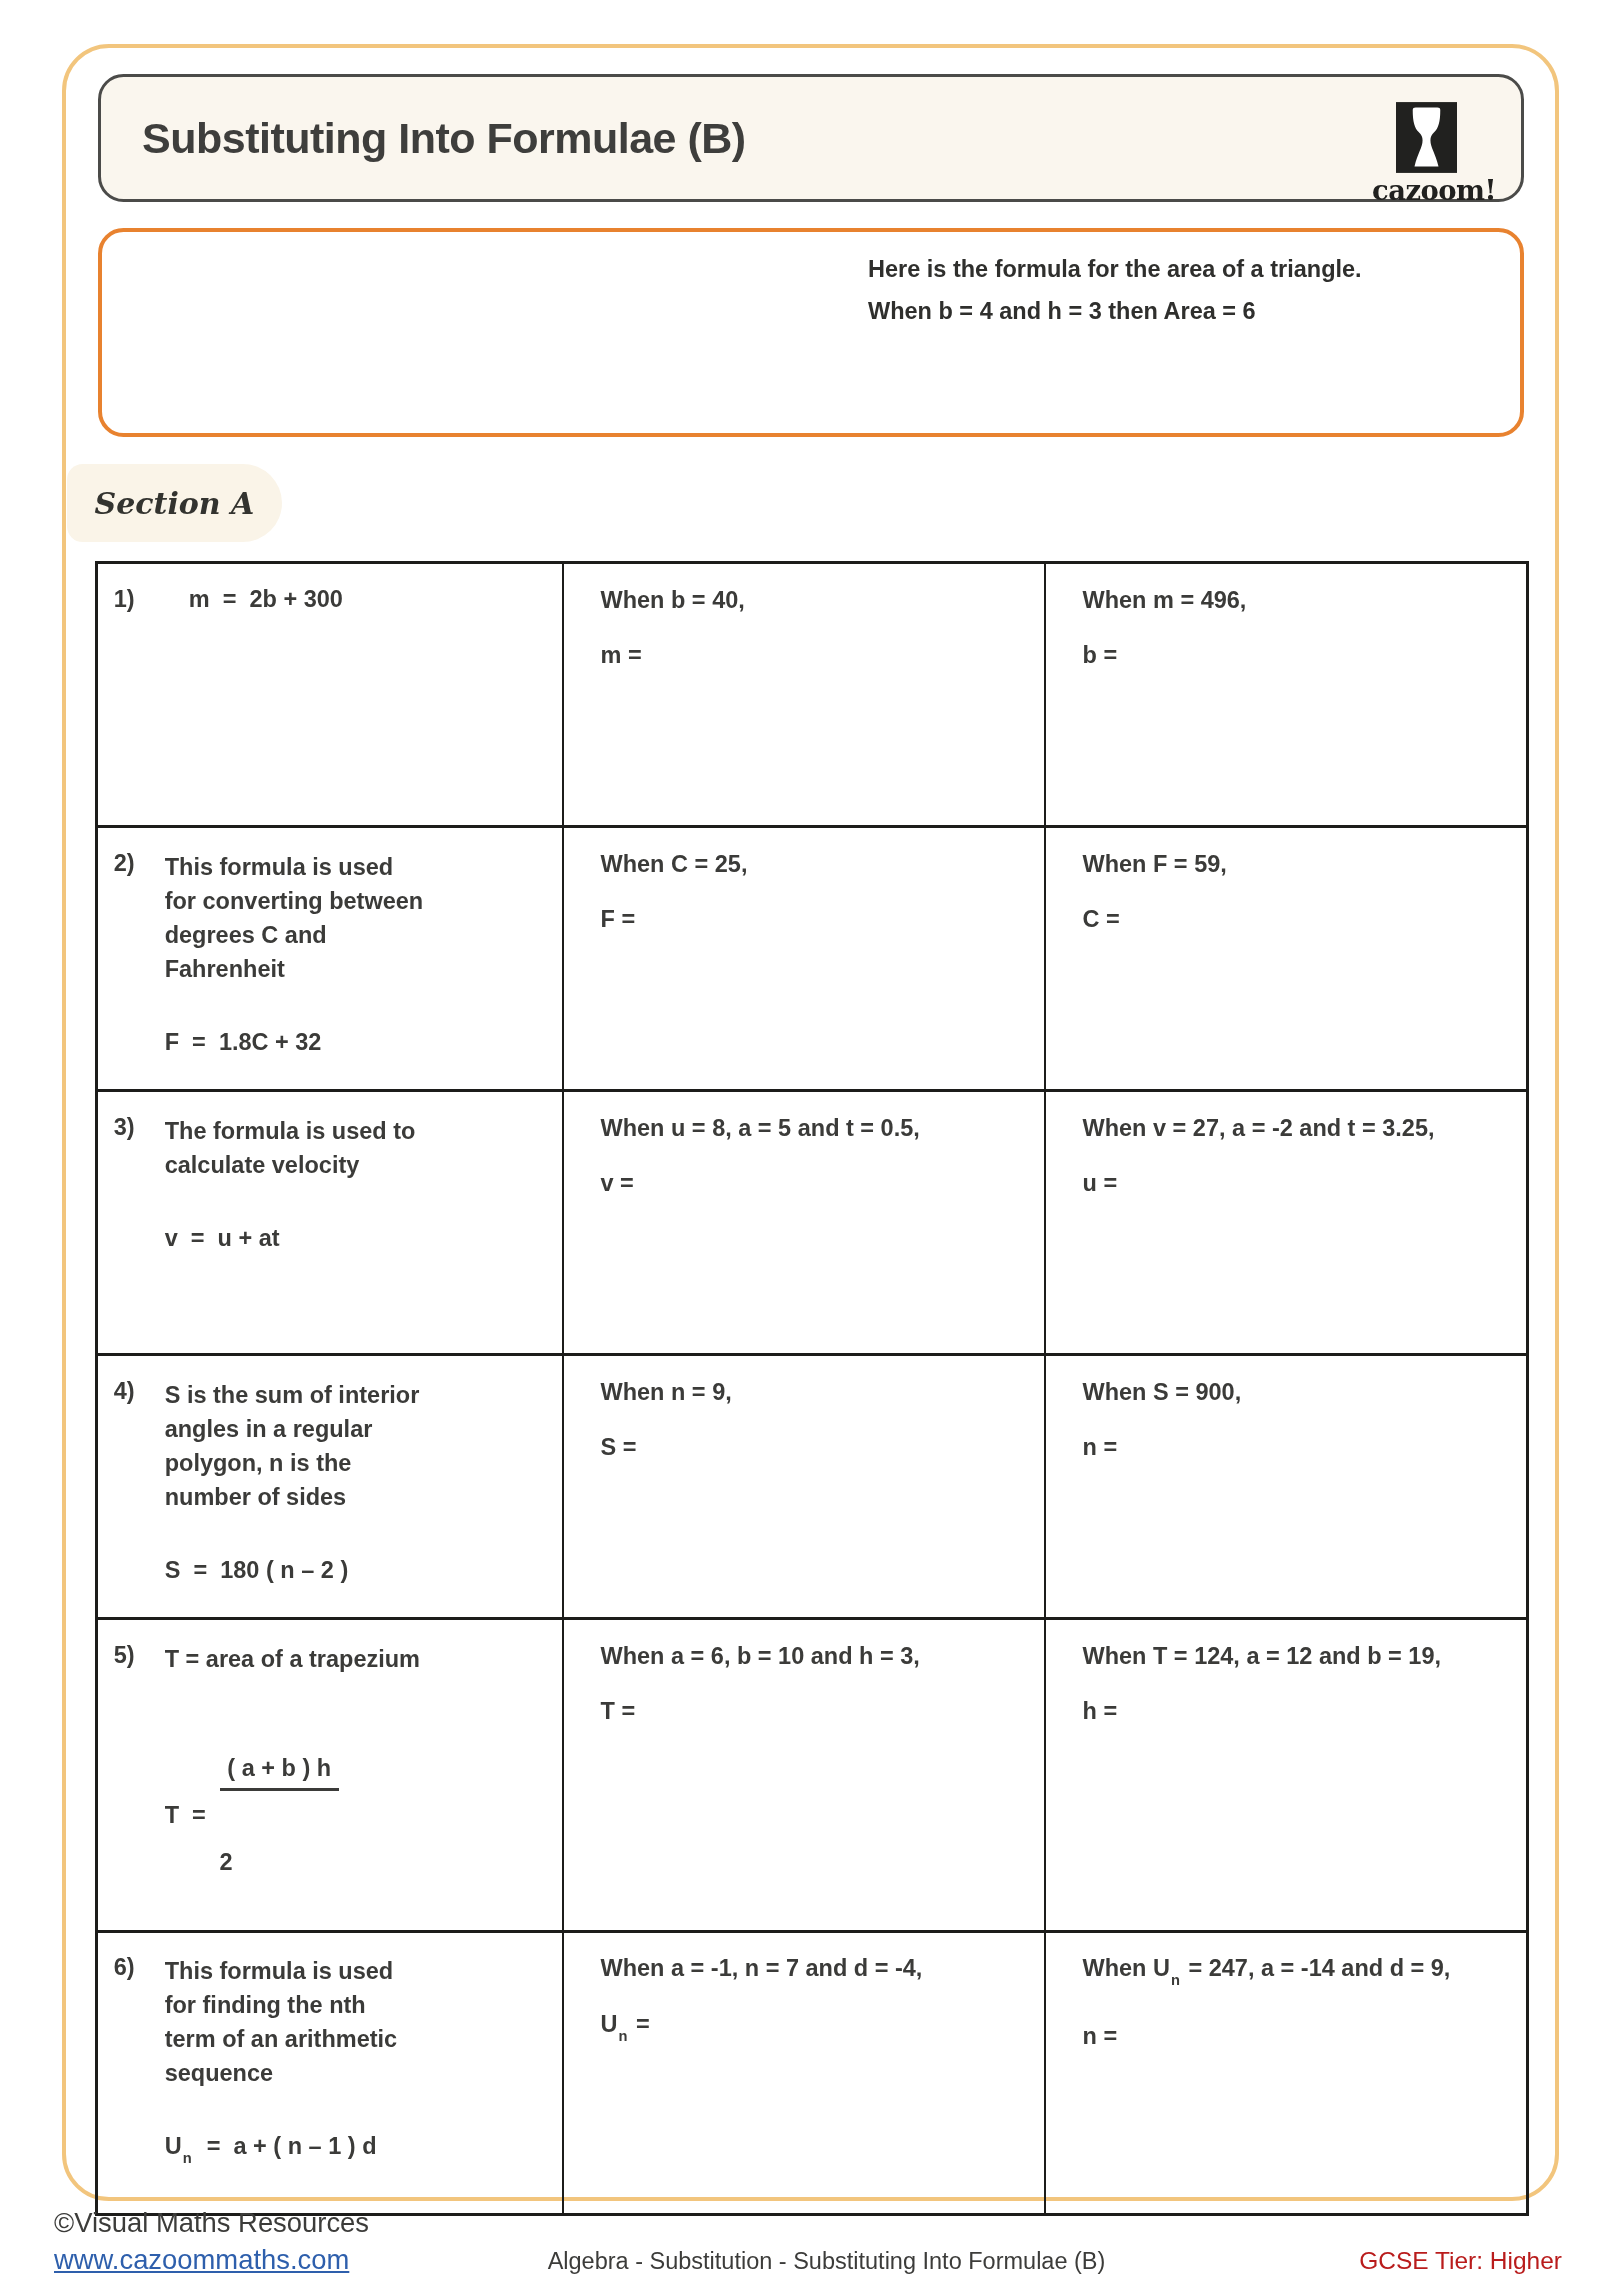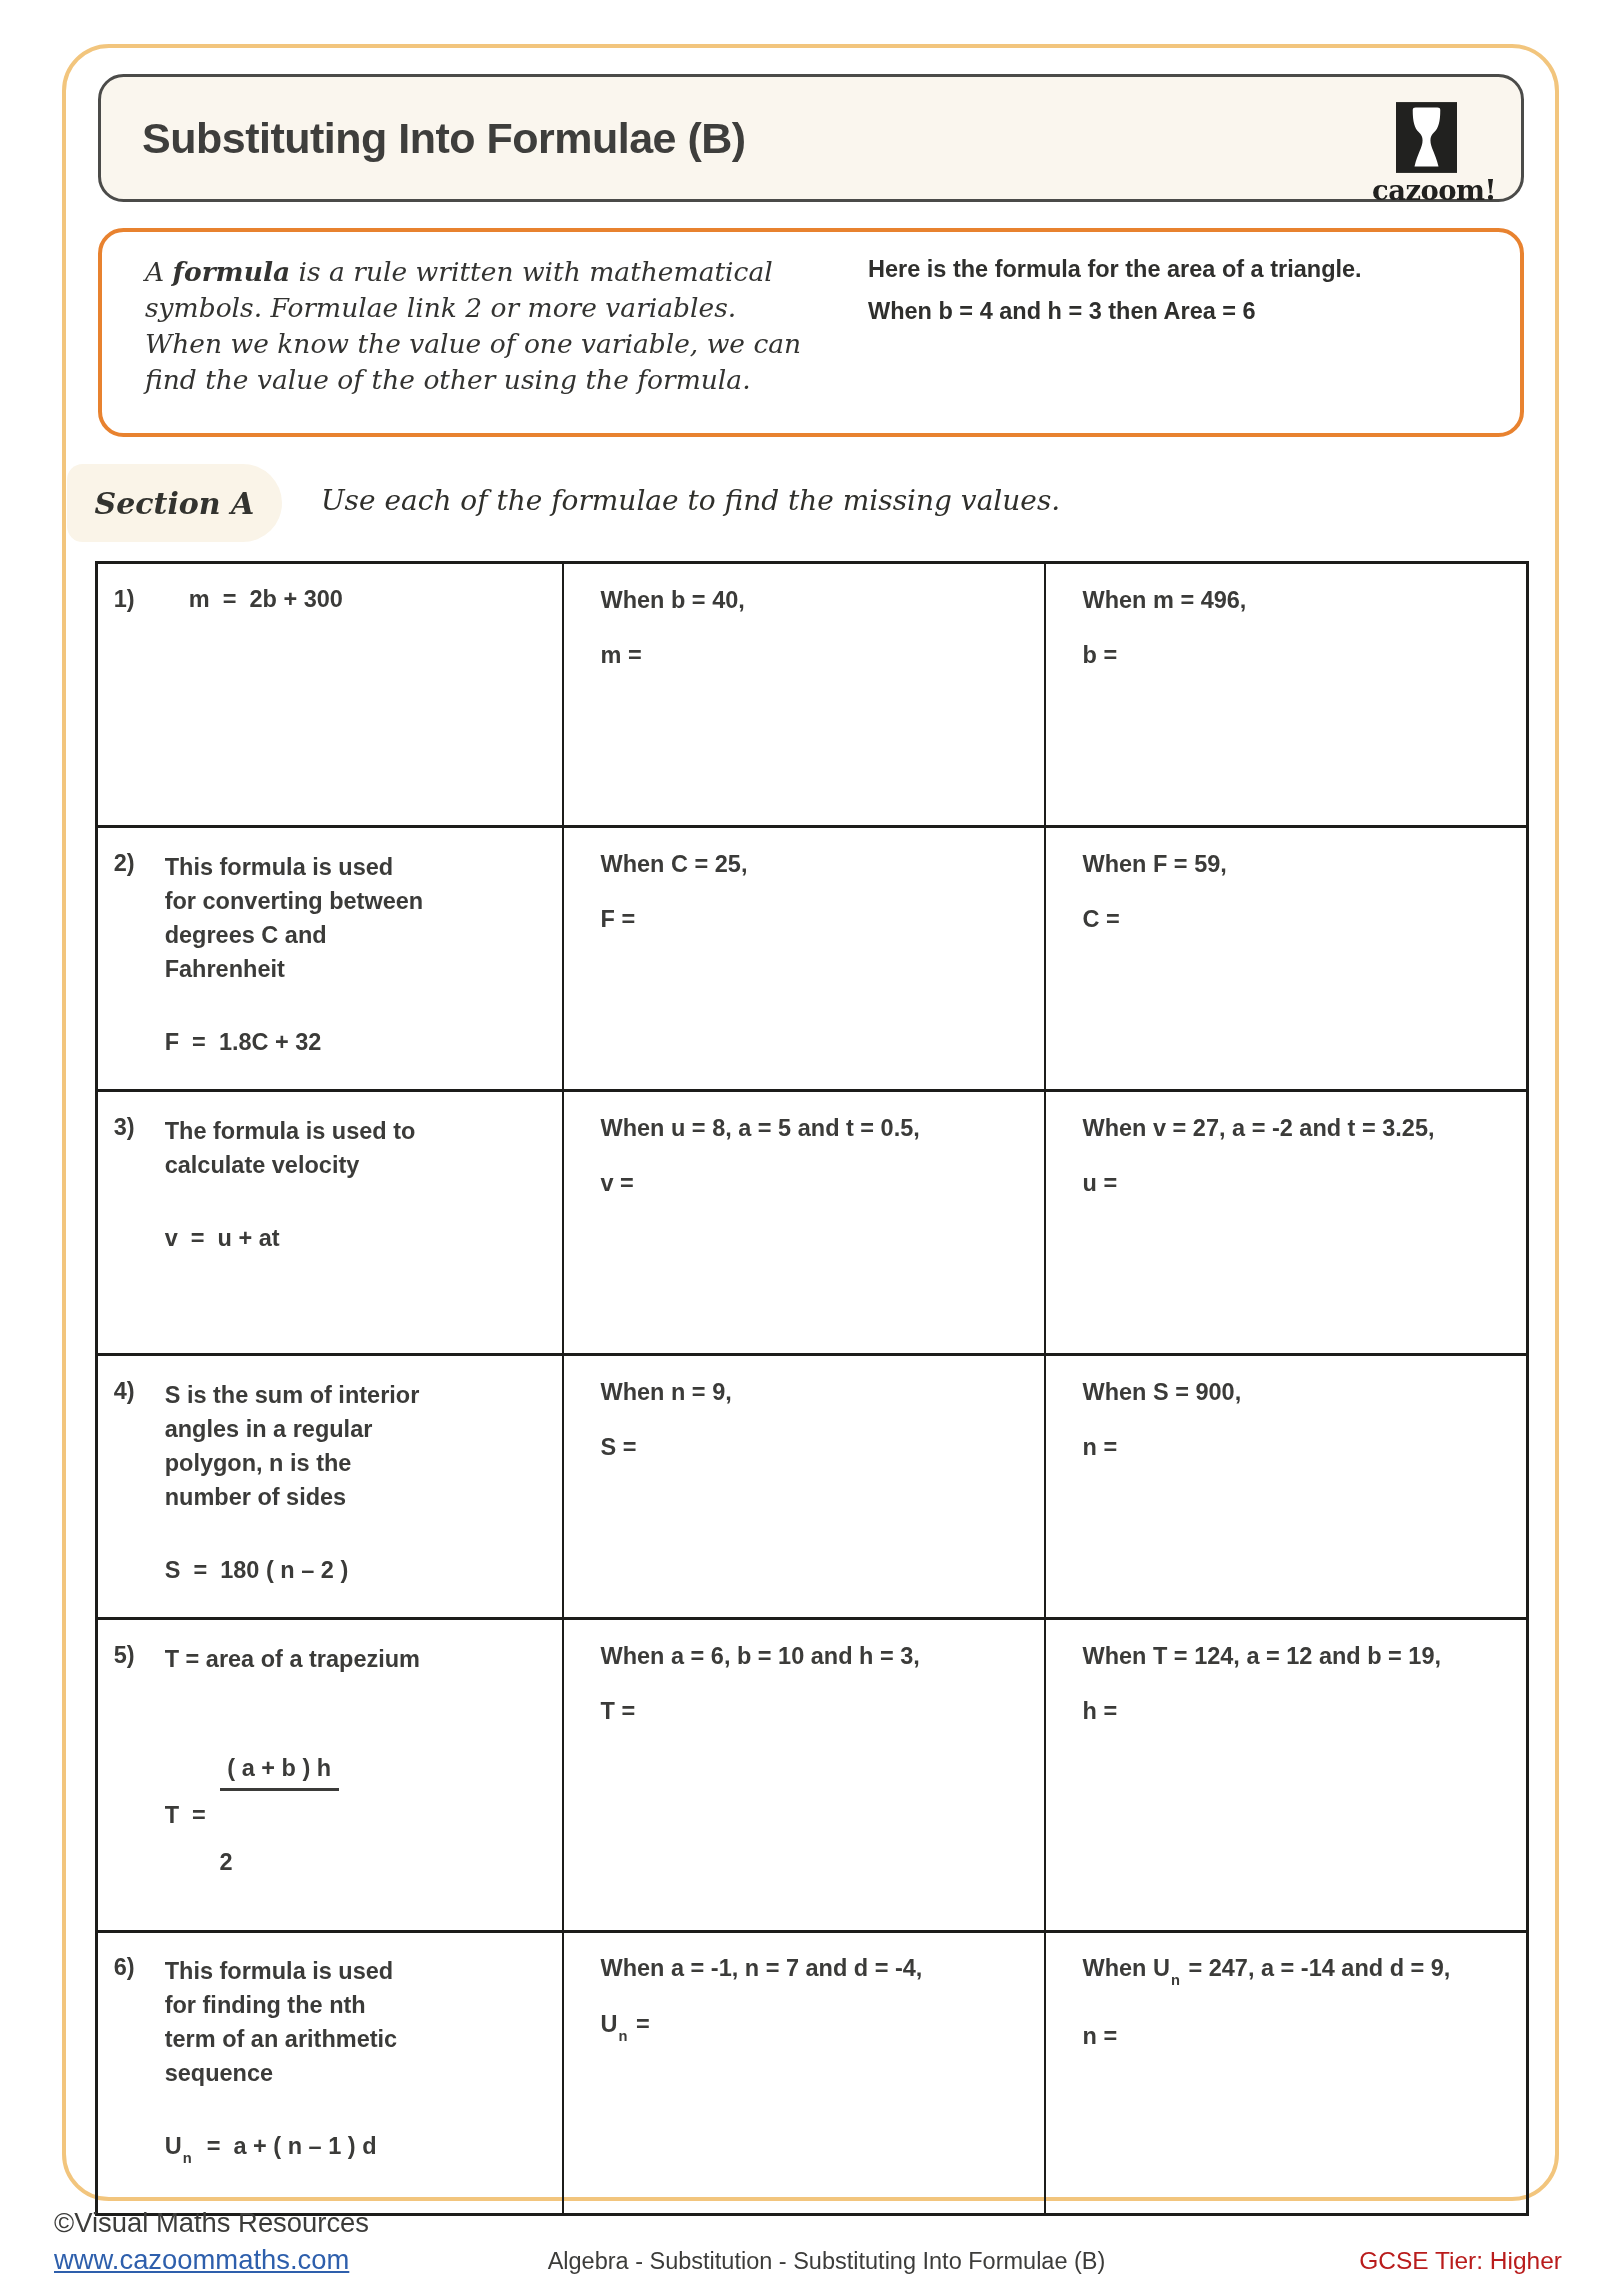--- a/index.html
+++ b/index.html
@@ -111,34 +111,29 @@
           C45 20 43 26.5 39 30.5 C36 33.5 35 35.5 35 38.8
           C35 46.5 40 51.5 43.2 65.5 L18.8 65.5
           C22 51.5 27 46.5 27 38.8 C27 35.5 26 33.5 23 30.5
           C19 26.5 17 20 17 8 Z"></path>
       </svg>
       <div class="logo-text">cazoom!</div>
     </div>
   </div>
 
   <div class="intro-box">
-    <div class="intro-text"><span>A </span><span class="bold">formula</span><span> is a rule written with mathematical
-symbols. Formulae link 2 or more variables.
-When we know the value of one variable, we can
-find the value of the other using the formula.</span></div>
     <div class="intro-example">
       <div class="ex-heading">Here is the formula for the area of a triangle.</div>
       <div class="ex-when">When b = 4 and h = 3 then Area = 6</div>
     </div>
   </div>
 
   <div class="section-label-box">
     <div class="section-label">Section A</div>
   </div>
-  <div class="section-instruction">Use each of the formulae to find the missing values.</div>
 
   <table class="qtable">
     <colgroup>
         <col style="width:466px">
         <col style="width:482px">
         <col style="width:483px">
       </colgroup>
 
     <tbody>
         <tr class="r-std">

